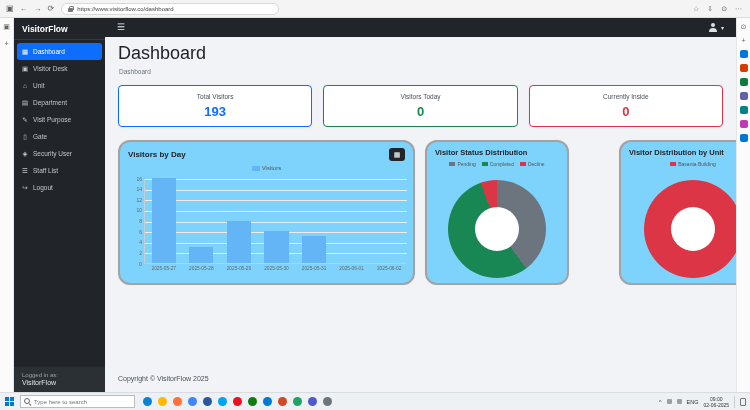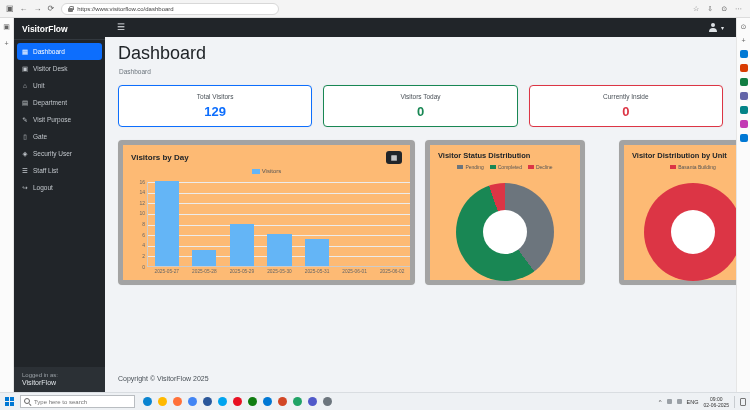--- a/index.html
+++ b/index.html
@@ -42,23 +42,23 @@
 
   
   #main{position:absolute;left:105px;top:37px;width:631px;height:355px;background:#f1f3f6;z-index:5;}
   #page-title{position:absolute;left:13px;top:6px;font-size:18px;font-weight:500;color:#212529;}
   #breadcrumb{position:absolute;left:14px;top:31px;font-size:6.5px;color:#6c757d;}
   #statsRow{position:absolute;left:13px;top:48px;width:605px;height:42px;display:flex;gap:11px;}
   .stat-card{flex:1;background:#fff;border-radius:4px;border:1px solid #ccc;text-align:center;padding-top:7px;box-shadow:0 0 2px rgba(0,0,0,.06);}
   .stat-label{font-size:6.5px;color:#495057;}
   .stat-value{font-size:13px;font-weight:bold;margin-top:4px;}
 
-  .card{position:absolute;background:#fdba74;border-radius:4px;border:5px solid #a3a3a3;box-shadow:0 0 2px rgba(0,0,0,.06);}
+  .card{position:absolute;background:#7dd3fc;border-radius:12px;border:2px solid #a3a3a3;box-shadow:0 0 2px rgba(0,0,0,.06);}
   #chartA{left:13px;top:103px;width:297px;height:145px;}
-  #chartB{left:320px;top:103px;width:160px;height:145px;}
+  #chartB{left:320px;top:103px;width:144px;height:145px;}
   #chartC{left:474px;top:103px;width:148px;height:145px;margin-left:40px;}
   .card-head{display:flex;justify-content:space-between;align-items:center;padding:6px 8px 2px 8px;}
   .chart-title{font-size:8px;font-weight:bold;color:#212529;}
   .chart-title.sm{font-size:7.5px;}
   .cal-btn{width:16px;height:13px;background:#212529;border:none;border-radius:3px;color:#fff;font-size:7px;line-height:12px;text-align:center;cursor:pointer;}
   .legend{display:flex;justify-content:center;align-items:center;gap:6px;height:10px;}
   .lg-item{display:inline-flex;align-items:center;gap:2px;font-size:6px;color:#555;cursor:pointer;}
   .lg-item.sm{font-size:5px;}
   .sw{width:8px;height:5px;display:inline-block;}
   .sw.sm{width:6px;height:4px;}
@@ -187,21 +187,21 @@
   </div>
 </div>
 
 <div id="main">
   <div id="page-title">Dashboard</div>
   <div id="breadcrumb">Dashboard</div>
 
   <div id="statsRow">
     <div class="stat-card" style="border-color:#0d6efd;">
       <div class="stat-label">Total Visitors</div>
-      <div class="stat-value" style="color:#0d6efd;">129</div>
+      <div class="stat-value" style="color:#0d6efd;">193</div>
     </div>
     <div class="stat-card" style="border-color:#198754;">
       <div class="stat-label">Visitors Today</div>
       <div class="stat-value" style="color:#198754;">0</div>
     </div>
     <div class="stat-card" style="border-color:#dc3545;">
       <div class="stat-label">Currently Inside</div>
       <div class="stat-value" style="color:#dc3545;">0</div>
     </div>
   </div>

